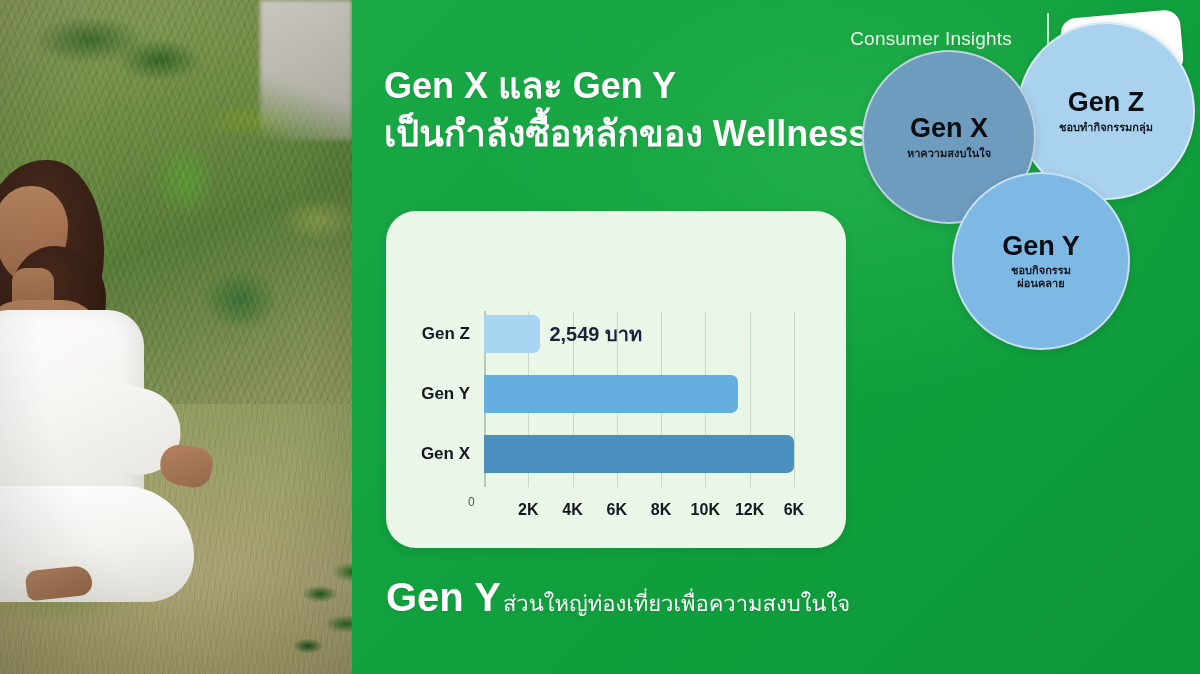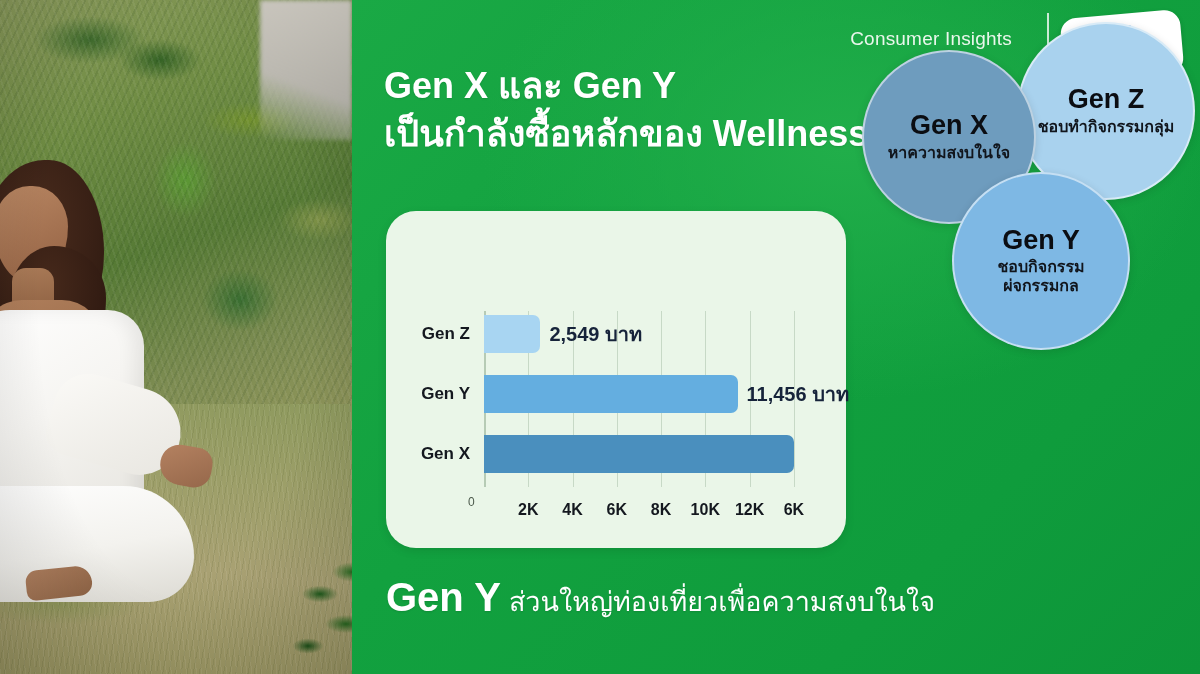--- a/index.html
+++ b/index.html
@@ -208,33 +208,33 @@
   }
 
   
   .circle {
     position:absolute; border-radius:50%;
     display:flex; flex-direction:column; align-items:center; justify-content:center;
     text-align:center; border:2px solid rgba(255,255,255,.55);
     box-shadow:0 2px 8px rgba(0,0,0,.12);
   }
   .c-title { font-size:27px; font-weight:700; color:#0b0d12; line-height:1.05; }
-  .c-sub   { font-size:16px; font-weight:600; color:#11151c; line-height:1.18; margin-top:4px; }
+  .c-sub   { font-size:11px; font-weight:600; color:#11151c; line-height:1.18; margin-top:4px; }
   .c-genx { left:510px; top:50px;  width:174px; height:174px; background:#6e9cbe; z-index:2; }
   .c-genz { left:665px; top:22px;  width:178px; height:178px; background:#a9d2ee; z-index:1; }
   .c-geny { left:600px; top:172px; width:178px; height:178px; background:#7eb8e4; z-index:3; }
 
   
   .footer {
     position:absolute; left:34px; top:575px; width:800px;
     color:#ffffff; white-space:nowrap;
     text-shadow:0 1px 2px rgba(0,0,0,.12);
   }
   .footer .big { font-size:40px; font-weight:700; }
-  .footer .rest{ font-size:27px; font-weight:500; margin-left:8px; }
+  .footer .rest{ font-size:22px; font-weight:500; margin-left:2px; }
 </style>
 </head>
 <body>
 
 <div class="canvas">
 
   <div class="photo">
     <div class="ph-wall"></div>
     <div class="ph-sky"></div>
     <div class="ph-ground"></div>
@@ -284,21 +284,20 @@
           <div class="gl" style="left:265.6px"></div>
           <div class="gl" style="left:309.9px"></div>
         </div>
 
         <div class="bar z" style="left:0;width:56.4px">
           <span class="cat">Gen Z</span>
           <span class="val">2,549 บาท</span>
         </div>
         <div class="bar y" style="left:0;width:253.5px">
           <span class="cat">Gen Y</span>
-          <span class="val">11,456 บาท</span>
         </div>
         <div class="bar x" style="left:0;width:309.7px">
           <span class="cat">Gen X</span>
         </div>
 
         <span class="zero">0</span>
       </div>
 
       <div class="xticks">
         <span class="xt" style="left:44.3px">2K</span>
@@ -316,21 +315,21 @@
       <div class="c-sub">หาความสงบในใจ</div>
     </div>
     <div class="circle c-genz">
       <div class="c-title">Gen Z</div>
       <div class="c-sub">ชอบทำกิจกรรมกลุ่ม</div>
     </div>
     <div class="circle c-geny">
       <div class="c-title">Gen Y</div>
       <div class="c-sub">
         <div>ชอบกิจกรรม</div>
-        <div>ผ่จกรรมกล</div>
+        <div>ผ่อนคลาย</div>
       </div>
     </div>
 
     <div class="footer">
       <span class="big">Gen Y</span><span class="rest">ส่วนใหญ่ท่องเที่ยวเพื่อความสงบในใจ</span>
     </div>
 
   </div>
 </div>
 

